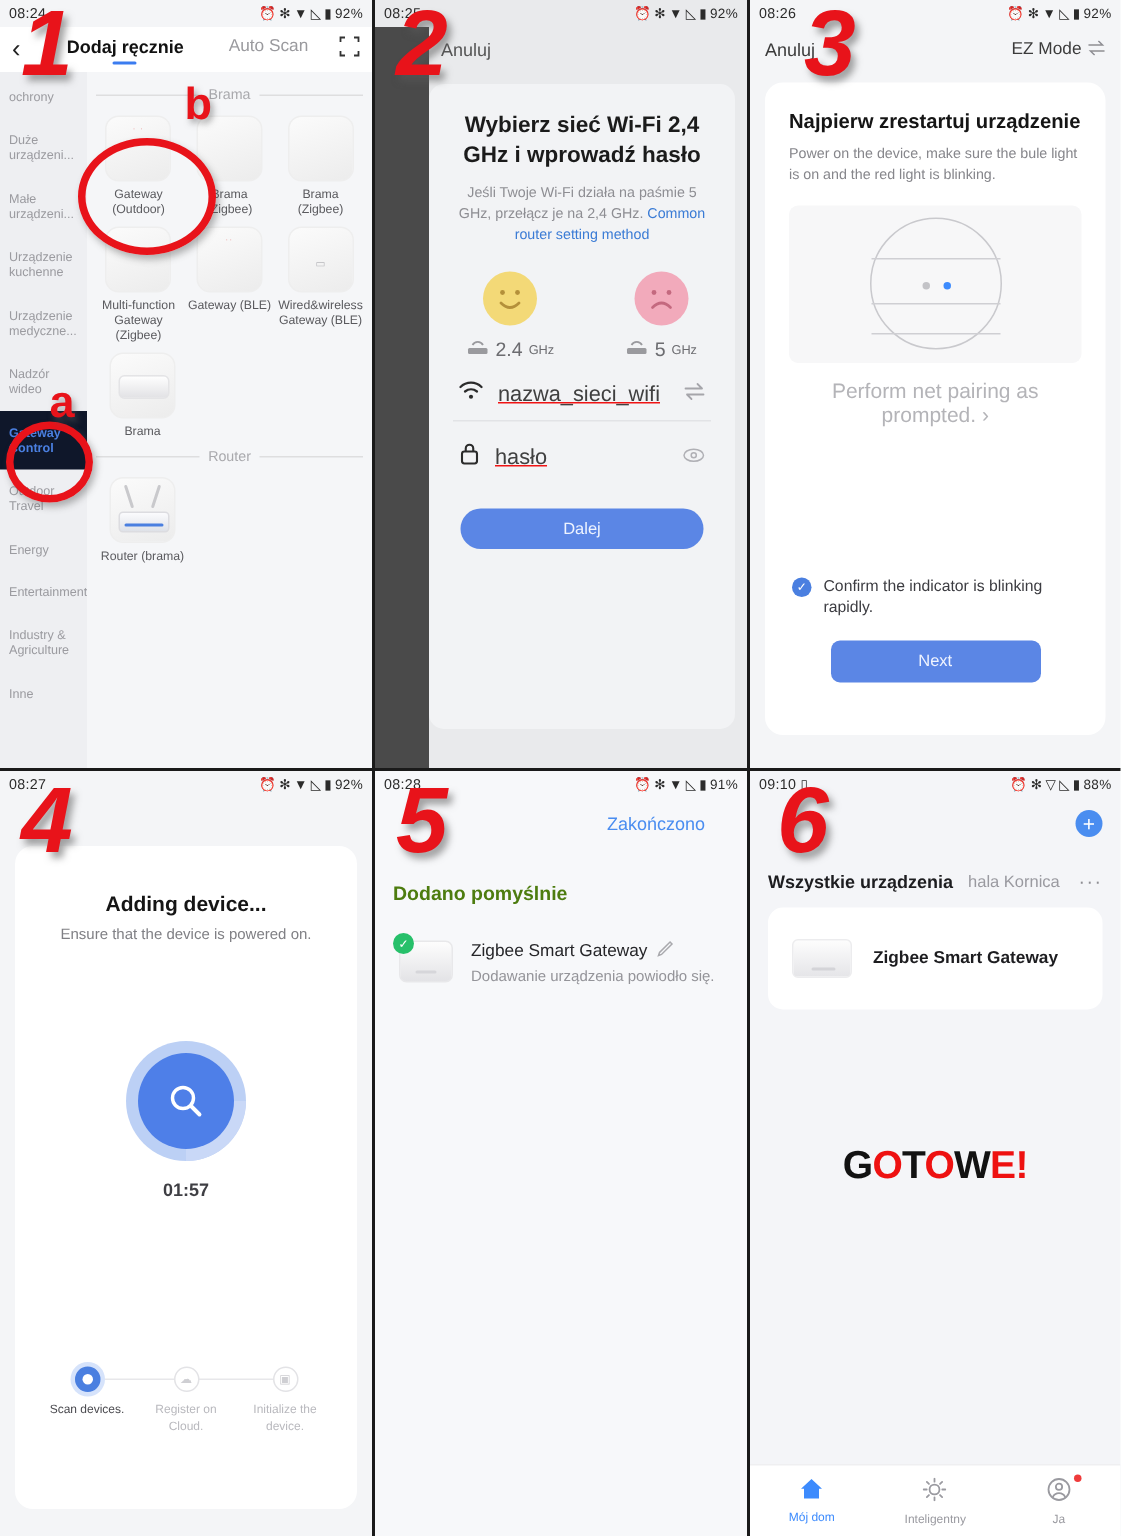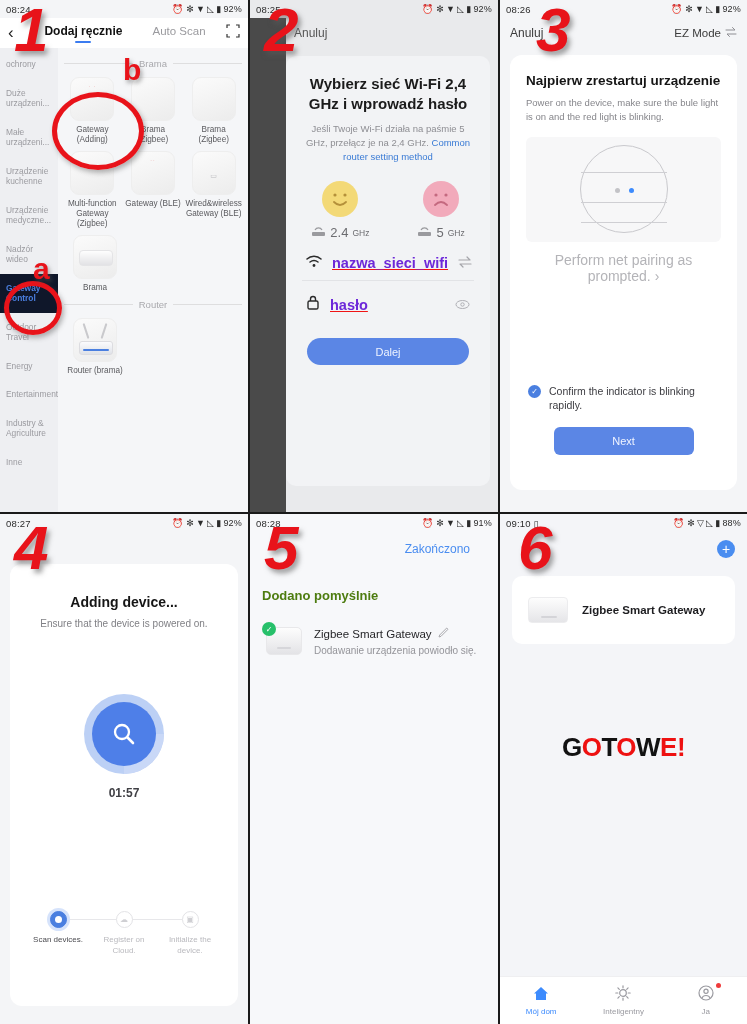--- a/index.html
+++ b/index.html
@@ -113,21 +113,21 @@
   .p2-link { color:#3a7bd5; }
   .p2-faces { display:flex; justify-content:center; gap:48px; margin-top:18px; }
   .p2-face { display:flex; flex-direction:column; align-items:center; }
   .face-c { width:36px; height:36px; border-radius:50%; }
   .face-y { background:#f3d977; }
   .face-p { background:#f2aabb; }
   .p2-freq { display:flex; align-items:center; gap:4px; margin-top:8px; font-size:13px; color:#6c6c70; }
   .p2-freq .u { font-size:8.5px; }
   .p2-field { display:flex; align-items:center; gap:10px; padding: 14px 4px 8px 4px; }
   .p2-field + .p2-field { border-top:1px solid #e2e3e6; }
-  .p2-val { font-size:14.5px; font-weight:bold; color:#6d28d9; text-decoration: underline; text-decoration-color:#f01414; flex:1;}
+  .p2-val { font-size:14.5px; font-weight:normal; color:#404040; text-decoration: underline; text-decoration-color:#f01414; flex:1;}
   .p2-btn {
     margin: 16px auto 0 auto; width:162px; height:27px; border-radius:14px;
     background:#5b86e5; color:#eef3ff; font-size:11px; display:flex;
     align-items:center; justify-content:center;
   }
 
   
   .p3-top { height:30px; display:flex; align-items:center; justify-content:space-between; padding:0 10px; }
   .p3-cancel { font-size:12px; color:#3b3b3b;}
   .p3-ez { font-size:11.5px; color:#3b3b3b; display:flex; align-items:center; gap:4px;}
@@ -276,21 +276,21 @@
           <div class="lb">Brama</div>
           <div class="ln"></div>
         </div>
 
         <div class="p1-row">
           <div class="p1-cell">
             <div class="p1-thumb">
                 <div class="thumb-dots thumb-red">· ·</div>
               </div>
             <div class="cap">Gateway
-(Adding)</div>
+(Outdoor)</div>
           </div>
           <div class="p1-cell">
             <div class="p1-thumb"></div>
             <div class="cap">Brama
 (Zigbee)</div>
           </div>
           <div class="p1-cell">
             <div class="p1-thumb"></div>
             <div class="cap">Brama
 (Zigbee)</div>
@@ -619,20 +619,25 @@
         <span class="sb-ic">▮</span>
         <span>88%</span>
       </span>
     </div>
 
     <div class="p6-top">
       <div class="p6-plus">+</div>
     </div>
 
 
+    <div class="p6-secrow">
+      <div class="p6-sec-h">Wszystkie urządzenia</div>
+      <div class="p6-sec-sub">hala Kornica</div>
+      <div class="p6-dots">···</div>
+    </div>
 
     <div class="p6-card">
       <div class="p6-dev-thumb"></div>
       <div class="p6-dev-name">Zigbee Smart Gateway</div>
     </div>
 
     <div class="gotowe">
       <span class="g-k">G</span><span class="g-r">O</span><span class="g-k">T</span><span class="g-r">O</span><span class="g-k">W</span><span class="g-r">E</span><span class="g-r">!</span>
     </div>
 

